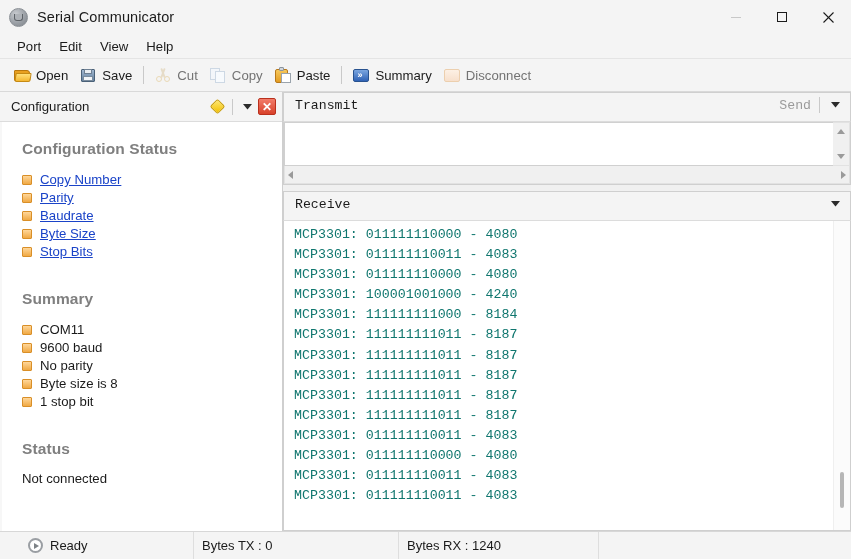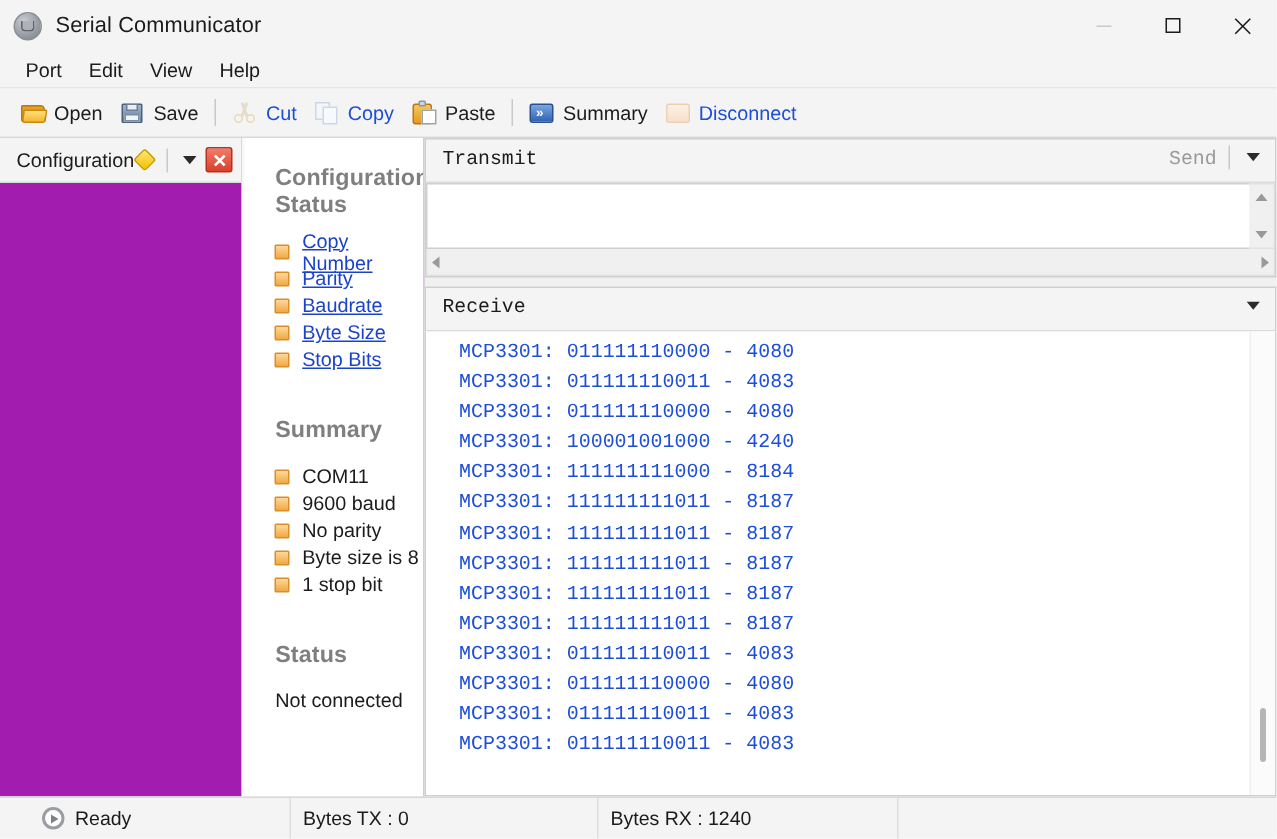--- a/index.html
+++ b/index.html
@@ -67,21 +67,21 @@
     background: #f4f4f4;
     display: flex; align-items: center;
     padding-left: 8px;
     border-bottom: 1px solid #d9d9d9;
   }
   .tb-btn {
     display: flex; align-items: center; gap: 5px;
     padding: 3px 6px; font-size: 13.2px; color: #1b1b1b;
     white-space: nowrap;
   }
-  .tb-btn.disabled { color: #1d4ed8; }
+  .tb-btn.disabled { color: #737373; }
   .tb-sep {
     width: 1px; height: 18px; background: #c9c9c9; margin: 0 5px;
   }
   .tb-ico { width: 17px; height: 16px; position: relative; flex: 0 0 17px; }
 
   
   .ico-folder .back {
     position: absolute; left: 0; top: 3px; width: 16px; height: 11px;
     background: #e8a020; border: 1px solid #b9780e; border-radius: 1px 3px 1px 1px;
   }
@@ -160,21 +160,21 @@
 
   
   .body-area {
     flex: 1 1 auto; display: flex; min-height: 0;
     background: #f0f0f0;
   }
 
   
   .dock {
     width: 283px; flex: 0 0 283px;
-    display: flex; flex-direction: row;
+    display: flex; flex-direction: column;
     background: #a21caf;
     border-right: 1px solid #cfcfcf;
   }
   .dock-header {
     height: 30px; flex: 0 0 30px;
     background: #f4f4f4;
     display: flex; align-items: center;
     border-bottom: 1px solid #dcdcdc;
     padding: 0 6px 0 11px;
   }
@@ -289,23 +289,23 @@
     min-height: 0; margin-top: 6px; justify-content: flex-end;
   }
   .rx-body {
     flex: 1 1 auto; display: flex; min-height: 0;
     background: #ffffff;
     border-left: 1px solid #cfcfcf; border-right: 1px solid #cfcfcf;
     border-bottom: 1px solid #cfcfcf;
   }
   .rx-text {
     flex: 1 1 auto; min-width: 0; overflow: hidden;
-    padding: 4px 0 0 22px;
+    padding: 4px 0 0 10px;
     font-family: "Liberation Mono", "DejaVu Sans Mono", monospace;
-    font-size: 13.3px; line-height: 20.1px; color: #1d4ed8;
+    font-size: 13.3px; line-height: 20.1px; color: #0f766e;
     white-space: pre;
   }
   .rx-scroll {
     width: 17px; flex: 0 0 17px; background: #fbfbfb;
     border-left: 1px solid #efefef; position: relative;
   }
   .rx-thumb {
     position: absolute; left: 6px; width: 4px; height: 36px;
     bottom: 22px; background: #b6b6b6; border-radius: 2px;
   }

